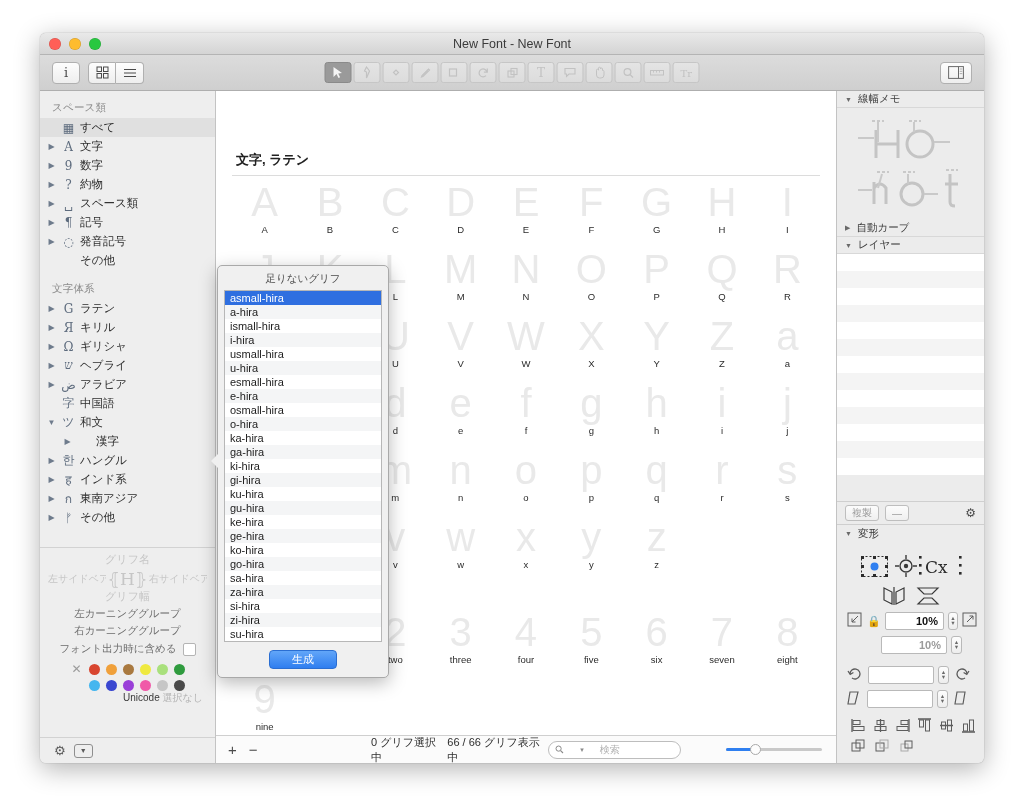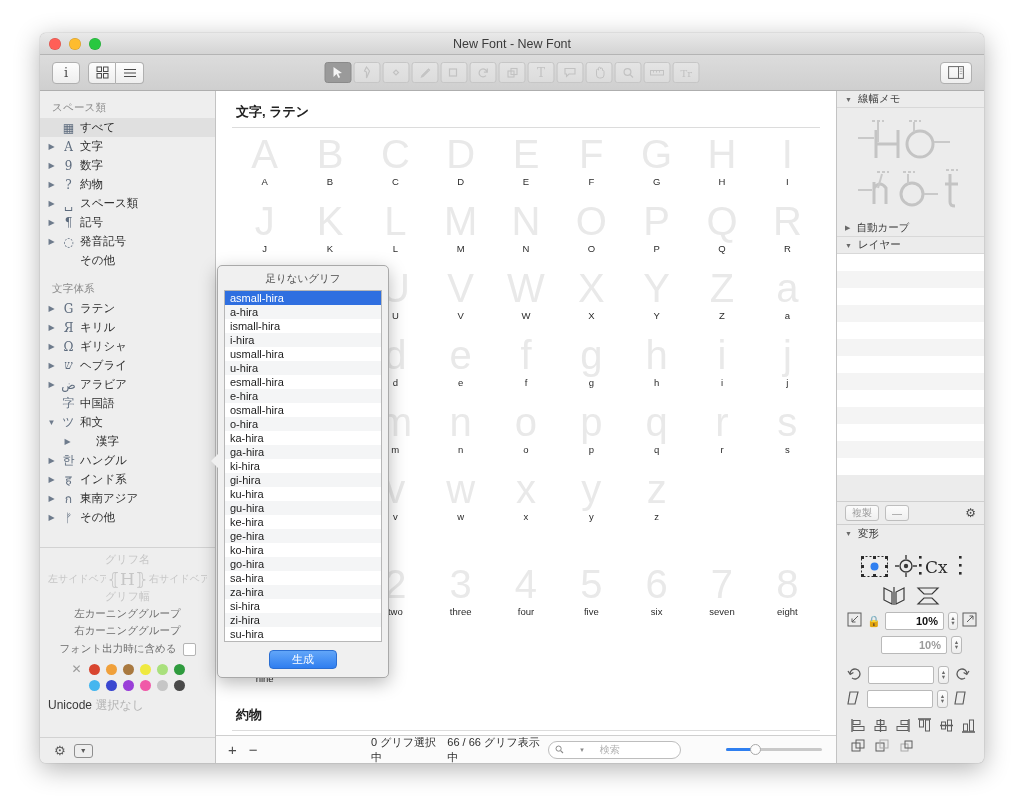--- a/index.html
+++ b/index.html
@@ -110,32 +110,32 @@
     background: #eeeeee; padding: 4px 8px 0; position: relative; height: 190px;
   }
   .ghost { color:#c6c6c6; text-align:center; font-size: 11px; }
   .kern-line { text-align:center; font-size: 10.5px; color:#6d6d6d; margin-top: 3px;}
   .chk-line { display:flex; align-items:center; justify-content:center; gap:6px; font-size:10.5px; color:#6d6d6d; margin-top:4px;}
   .chk { width:13px; height:13px; background:#fff; border:1px solid #b4b4b4; border-radius:2px;}
   .swatches { margin-top: 6px; display:flex; flex-direction:column; gap:4px; align-items:center;}
   .swrow { display:flex; gap:6px; align-items:center;}
   .sw { width:11px; height:11px; border-radius:50%; }
   .xmark { color:#9a9a9a; font-size:12px; width:12px; text-align:center;}
-  .uni-line { text-align:left; font-size:12px; color:#3a3a3a; margin-top:6px; padding-right:4px;}
+  .uni-line { text-align:right; font-size:10px; color:#3a3a3a; padding-right:4px;}
   .uni-val { color:#b3b3b3; }
   .left-foot {
     height: 26px; flex:0 0 auto; display:flex; align-items:center; gap:8px;
     padding-left: 14px; border-top:1px solid #d2d2d2; background:#eeeeee;
   }
   .foot-ic { color:#5a5a5a; font-size:13px; }
   .foot-box { border:1px solid #8e8e8e; border-radius:3px; width:19px; height:14px;
     display:flex;align-items:center;justify-content:center;font-size:7px;color:#5a5a5a;}
   
   .center { flex: 1 1 auto; display:flex; flex-direction:column; min-width:0; background:#fff;}
-  .canvas { flex: 1 1 auto; overflow:hidden; padding: 0 16px; position:relative;}
+  .canvas { flex: 1 1 auto; overflow:hidden; padding: 0 16px; position:relative;margin-top:48px;}
   .sect-head {
     font-size: 13px; font-weight: bold; color:#222; padding: 12px 0 6px 4px;
     border-bottom: 1px solid #dcdcdc; margin-bottom: 2px;
   }
   .grid { display:grid; grid-template-columns: repeat(9, 1fr); }
   .cell { height: 67px; display:flex; flex-direction:column; align-items:center; justify-content:flex-start; }
   .cell .big {
     font-size: 40px; line-height: 48px; color: #e9e9e9;
     font-family: "Liberation Sans", sans-serif;
   }

